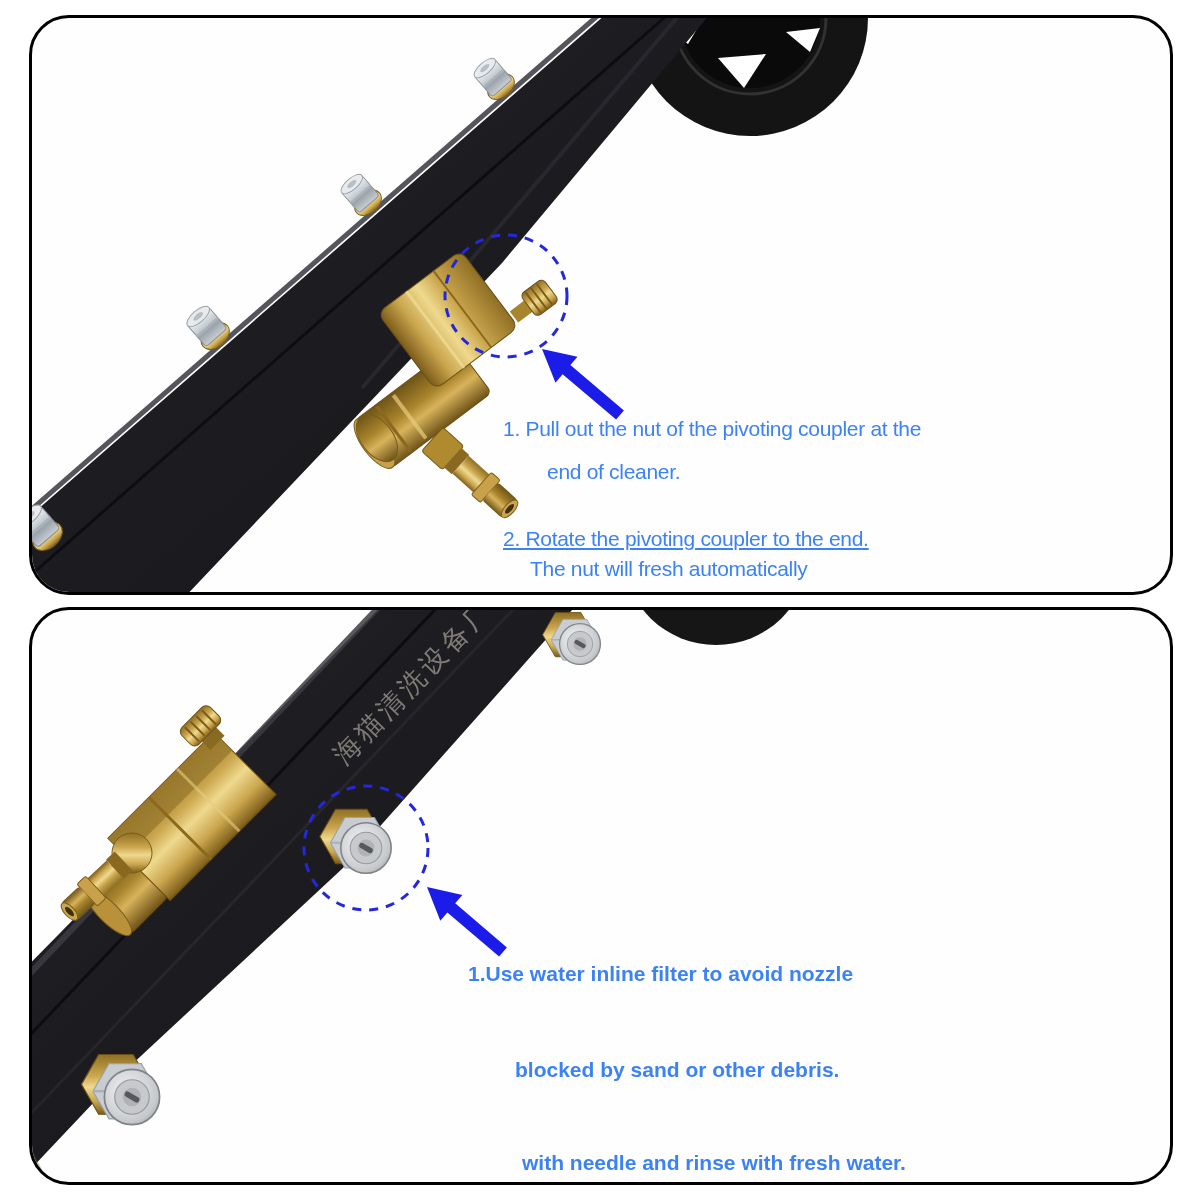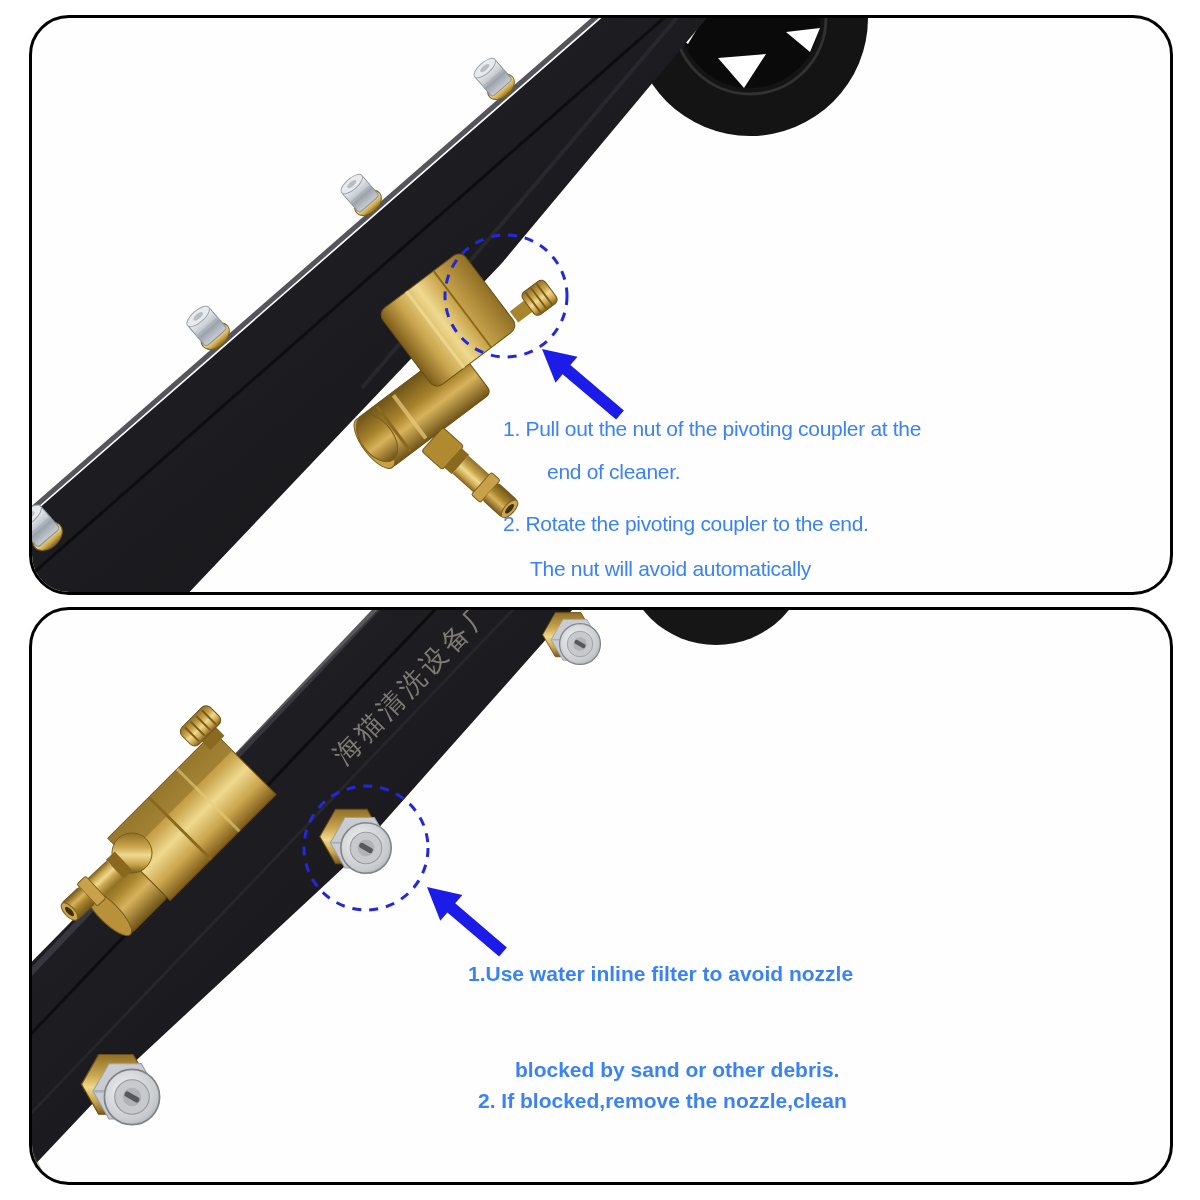--- a/index.html
+++ b/index.html
@@ -16,21 +16,21 @@
   #panel-bottom { top:607px; height:578px; }
   .panel svg { position:absolute; left:0; top:0; width:100%; height:100%; }
   .instr {
     position:absolute; white-space:nowrap; color:#3b82f6;
     font-size:21px; line-height:1.1; letter-spacing:-0.3px;
   }
   #panel-bottom .instr { font-weight:700; letter-spacing:0; }
   
   .t-l1 { left:471px; top:399px; }
   .t-l2 { left:498px; top:442px;margin-left:17px; }
-  .t-l3 { left:471px; top:494px; }
+  .t-l3 { left:471px; top:509px;text-decoration:underline; }
   .t-l4 { left:498px; top:539px; }
   
   .b-l1 { left:436px; top:352px; }
   .b-l2 { left:483px; top:416px;margin-top:32px; }
   .b-l3 { left:446px; top:479px; }
   .b-l4 { left:490px; top:541px; }
 </style>
 </head>
 <body>
 
@@ -125,21 +125,21 @@
         </g>
       </g>
 
       <circle cx="474" cy="278" r="61" fill="none" stroke="#2328dd" stroke-width="3" stroke-dasharray="9 8"></circle>
       <polygon points="510,331 523.5,364.7 530.6,356.3 584.1,401.6 591.9,392.4 538.4,347.1 545.5,338.7" fill="#1c1ce8"></polygon>
     </svg>
 
     <div class="instr t-l1">1. Pull out the nut of the pivoting coupler at the</div>
     <div class="instr t-l2">end of cleaner.</div>
     <div class="instr t-l3">2. Rotate the pivoting coupler to the end.</div>
-    <div class="instr t-l4">The nut will avoid automatically</div>
+    <div class="instr t-l4">The nut will fresh automatically</div>
   </div>
 
   <div class="panel" id="panel-bottom">
     <svg viewBox="0 0 1138 572" preserveAspectRatio="none">
       <defs>
         <linearGradient id="p2brass" x1="0" y1="0" x2="0" y2="1">
           <stop offset="0" stop-color="#8f6f24"></stop>
             <stop offset="0.35" stop-color="#caa64e"></stop>
           <stop offset="0.55" stop-color="#efd98e"></stop>
             <stop offset="0.78" stop-color="#caa64e"></stop>
@@ -215,16 +215,16 @@
         <use href="#p2mush" xlink:href="#p2mush" transform="translate(334,238) scale(1.05)"></use>
         <use href="#p2mush" xlink:href="#p2mush" transform="translate(100,487) scale(1.15)"></use>
       </g>
 
       <circle cx="334" cy="238" r="62" fill="none" stroke="#2328dd" stroke-width="3" stroke-dasharray="9 8"></circle>
       <polygon points="395,277 408.3,310.7 415.4,302.4 467.1,346.6 474.9,337.4 423.2,293.2 430.4,284.9" fill="#1c1ce8"></polygon>
     </svg>
 
     <div class="instr b-l1">1.Use water inline filter to avoid nozzle</div>
     <div class="instr b-l2">blocked by sand or other debris.</div>
-    <div class="instr b-l3">2. If blocked,remove the nozzle,clean</div>
+    <div class="instr b-l4">with needle and rinse with fresh water.</div>
   </div>
 
 </div>
 
 </body></html>

